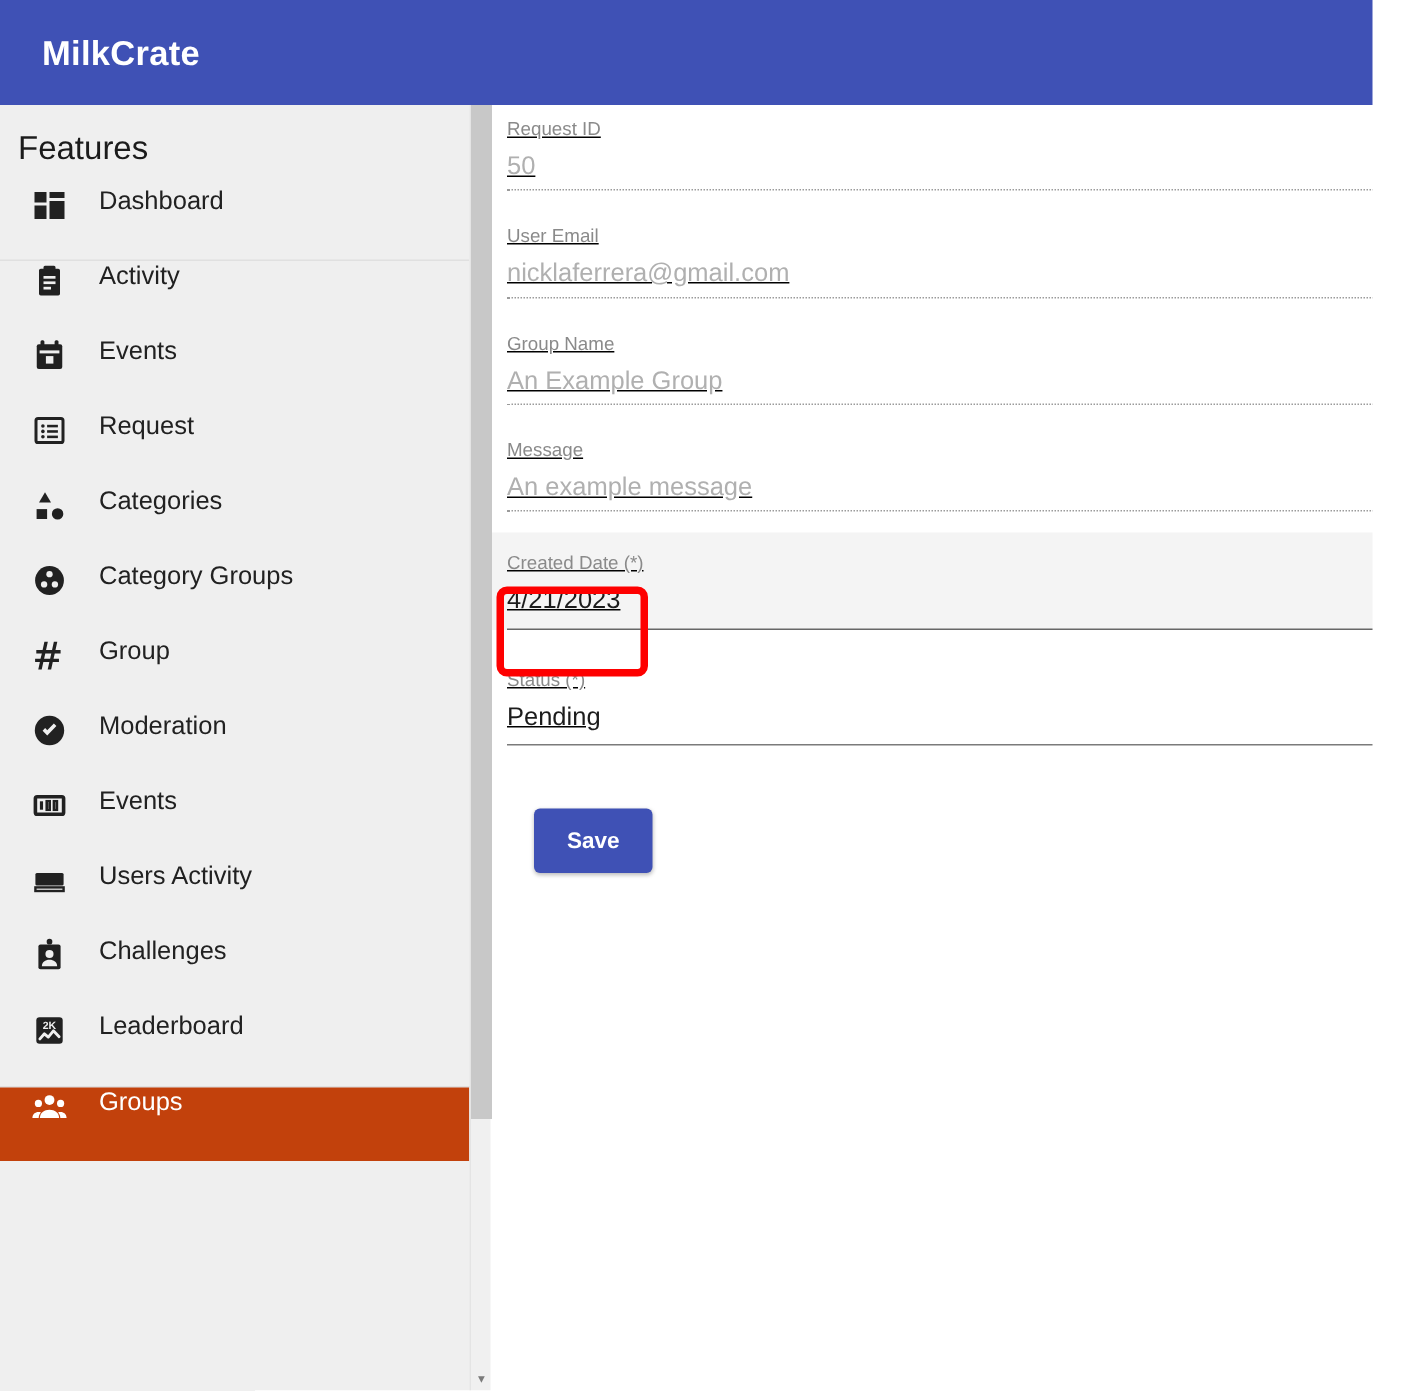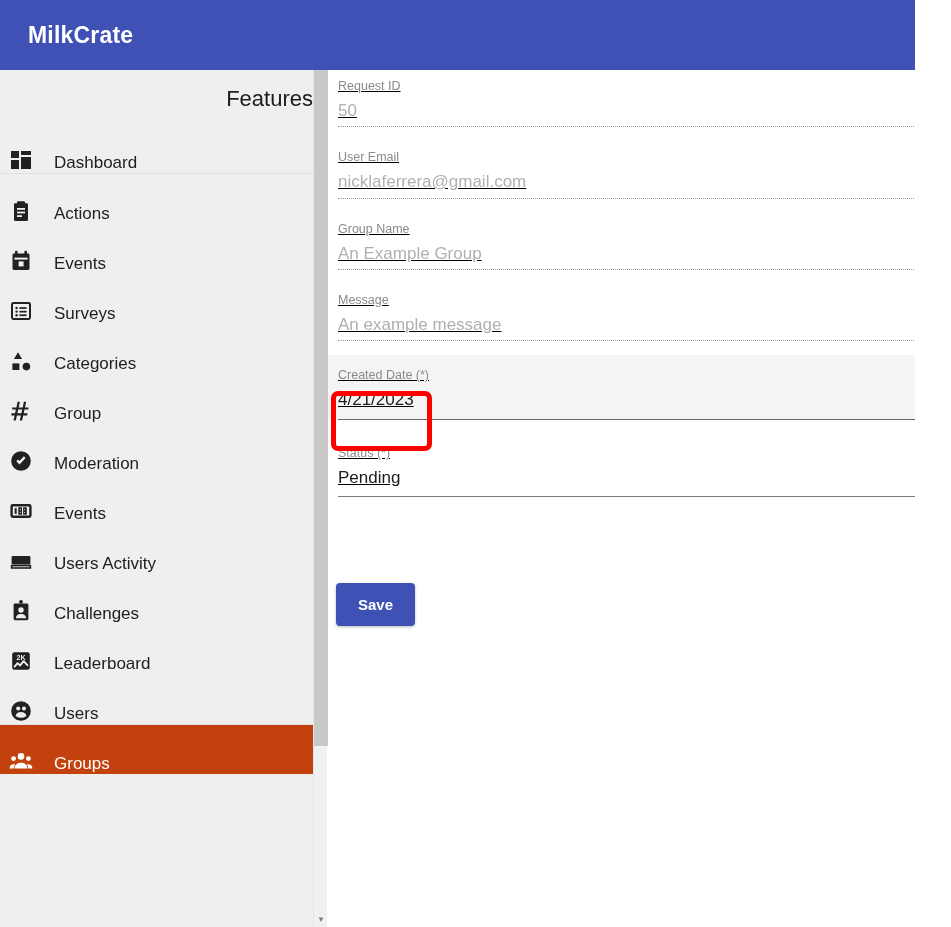--- a/index.html
+++ b/index.html
@@ -32,27 +32,26 @@
     position: absolute; top: 70px; left: 0;
     width: 313px; height: 857px;
     background: #efefef;
     overflow: hidden;
   }
   .sidebar-title {
     font-size: 22px;
     color: #1b1b1b;
     padding: 18px 0 14px 12px;
     line-height: 1;
-    text-align: right;
   }
   .nav-item {
     display: flex;
-    align-items: flex-end;
+    align-items: flex-start;
     height: 50px;
-    padding-left: 8px;
+    padding-left: 20px;
     color: #212121;
     font-size: 17px;
     cursor: pointer;
     position: relative;
   }
   .nav-item .ico {
     width: 26px; height: 26px;
     margin-right: 20px;
     display: flex; align-items: center; justify-content: center;
     flex: 0 0 auto;
@@ -139,21 +138,21 @@
   .field.editable { padding-top: 12px; padding-bottom: 8px; }
   .field.editable .f-value { color: #1c1c1c; }
   .field.editable::after {
     content: "";
     position: absolute;
     left: 10px; right: 0; bottom: 0;
     border-bottom: 1.4px solid #7b7b7b;
   }
   .gap { height: 14px; }
 
-  .save-wrap { padding: 42px 0 0 8px; margin-top: 44px; }
+  .save-wrap { padding: 42px 0 0 28px; }
   .save-btn {
     display: inline-block;
     background: #3f51b5;
     color: #ffffff;
     font-size: 15px;
     font-weight: bold;
     border: none;
     border-radius: 4px;
     padding: 13px 22px;
     cursor: pointer;
@@ -197,21 +196,21 @@
         </div>
         <div class="nav-item">
           <span class="ico">
             <svg width="24" height="24" viewBox="0 0 24 24" fill="currentColor" aria-hidden="true">
               <path d="M9 2.2h6a1 1 0 0 1 1 1v1h1.8A1.2 1.2 0 0 1 19 5.4v15.4a1.2 1.2 0 0 1-1.2 1.2H6.2A1.2 1.2 0 0 1 5 20.8V5.4a1.2 1.2 0 0 1 1.2-1.2H8v-1a1 1 0 0 1 1-1z"></path>
               <rect x="8" y="9" width="8" height="1.8" fill="#efefef"></rect>
               <rect x="8" y="12.6" width="8" height="1.8" fill="#efefef"></rect>
               <rect x="8" y="16.2" width="5" height="1.8" fill="#efefef"></rect>
             </svg>
           </span>
-          <span class="nav-label">Actions</span>
+          <span class="nav-label">Activity</span>
         </div>
         <div class="nav-item">
           <span class="ico">
             <svg width="24" height="24" viewBox="0 0 24 24" fill="currentColor" aria-hidden="true">
               <rect x="3.5" y="4.5" width="17" height="16.5" rx="1.4"></rect>
               <rect x="6" y="1.8" width="2.6" height="4" rx="1"></rect>
               <rect x="15.4" y="1.8" width="2.6" height="4" rx="1"></rect>
               <rect x="5.4" y="8.6" width="13.2" height="2" fill="#efefef"></rect>
               <rect x="9.6" y="12.4" width="5" height="5" fill="#efefef"></rect>
             </svg>
@@ -223,31 +222,42 @@
             <svg width="24" height="24" viewBox="0 0 24 24" fill="currentColor" aria-hidden="true">
               <rect x="3" y="4" width="18" height="16" rx="1.4" fill="none" stroke="currentColor" stroke-width="2"></rect>
               <circle cx="7.6" cy="9" r="1.2"></circle>
               <circle cx="7.6" cy="12.6" r="1.2"></circle>
               <circle cx="7.6" cy="16.2" r="1.2"></circle>
               <rect x="10.4" y="8.2" width="7.2" height="1.7"></rect>
               <rect x="10.4" y="11.8" width="7.2" height="1.7"></rect>
               <rect x="10.4" y="15.4" width="7.2" height="1.7"></rect>
             </svg>
           </span>
-          <span class="nav-label">Surveys</span>
+          <span class="nav-label">Request</span>
         </div>
         <div class="nav-item">
           <span class="ico">
             <svg width="24" height="24" viewBox="0 0 24 24" fill="currentColor" aria-hidden="true">
               <path d="M9 3.2 13 10H5z"></path>
               <rect x="3.4" y="14.4" width="7" height="6.6"></rect>
               <circle cx="17.4" cy="17.6" r="3.8"></circle>
             </svg>
           </span>
           <span class="nav-label">Categories</span>
+        </div>
+        <div class="nav-item">
+          <span class="ico">
+            <svg width="24" height="24" viewBox="0 0 24 24" fill="currentColor" aria-hidden="true">
+              <circle cx="12" cy="12" r="9.6"></circle>
+              <circle cx="12" cy="7.8" r="2.1" fill="#efefef"></circle>
+              <circle cx="8.4" cy="14.6" r="2.1" fill="#efefef"></circle>
+              <circle cx="15.6" cy="14.6" r="2.1" fill="#efefef"></circle>
+            </svg>
+          </span>
+          <span class="nav-label">Category Groups</span>
         </div>
         <div class="nav-item">
           <span class="ico">
             <svg width="24" height="24" viewBox="0 0 24 24" fill="currentColor" aria-hidden="true">
               <path d="M8.6 2.8 7.4 8.4H3.2v2.2h3.7l-.9 3.6H2.4v2.2h3.2l-1.1 5h2.3l1.1-5h4l-1.1 5h2.3l1.1-5h4.1v-2.2h-3.6l.8-3.6h3.9V8.4h-3.4l1.2-5.6h-2.3L13.7 8.4h-4l1.2-5.6zM9.2 10.6h4l-.8 3.6h-4z"></path>
             </svg>
           </span>
           <span class="nav-label">Group</span>
         </div>
         <div class="nav-item">
@@ -292,31 +302,20 @@
         </div>
         <div class="nav-item">
           <span class="ico">
             <svg width="24" height="24" viewBox="0 0 24 24" fill="currentColor" aria-hidden="true">
               <rect x="3.2" y="3.2" width="17.6" height="17.6" rx="2.2"></rect>
               <text x="12" y="11" font-size="7" font-family="Liberation Sans, sans-serif" font-weight="bold" text-anchor="middle" fill="#efefef">2K</text>
               <path d="m5.6 17.6 3-3.4 2.6 2.2 3.4-4.2 3.8 4" fill="none" stroke="#efefef" stroke-width="1.9" stroke-linecap="round" stroke-linejoin="round"></path>
             </svg>
           </span>
           <span class="nav-label">Leaderboard</span>
-        </div>
-        <div class="nav-item">
-          <span class="ico">
-            <svg width="24" height="24" viewBox="0 0 24 24" fill="currentColor" aria-hidden="true">
-              <circle cx="12" cy="12" r="9.8"></circle>
-              <circle cx="9.2" cy="9.4" r="2" fill="#efefef"></circle>
-              <circle cx="15" cy="9.4" r="2" fill="#efefef"></circle>
-              <path d="M12 13c2.8 0 5 1.5 5.4 3.9a9.6 9.6 0 0 1-10.8 0C7 14.5 9.2 13 12 13z" fill="#efefef"></path>
-            </svg>
-          </span>
-          <span class="nav-label">Users</span>
         </div>
         <div class="nav-item active divider-above">
           <span class="ico">
             <svg width="24" height="24" viewBox="0 0 24 24" fill="currentColor" aria-hidden="true">
               <circle cx="12" cy="7.4" r="3.3"></circle>
               <path d="M5.6 19.4c0-3.6 2.9-5.6 6.4-5.6s6.4 2 6.4 5.6z"></path>
               <circle cx="4.6" cy="9.6" r="2.4"></circle>
               <path d="M.6 19.4c0-2.6 1.8-4.1 4-4.1.6 0 1.2.1 1.7.3-1 1-1.5 2.3-1.5 3.8z"></path>
               <circle cx="19.4" cy="9.6" r="2.4"></circle>
               <path d="M23.4 19.4c0-2.6-1.8-4.1-4-4.1-.6 0-1.2.1-1.7.3 1 1 1.5 2.3 1.5 3.8z"></path>

